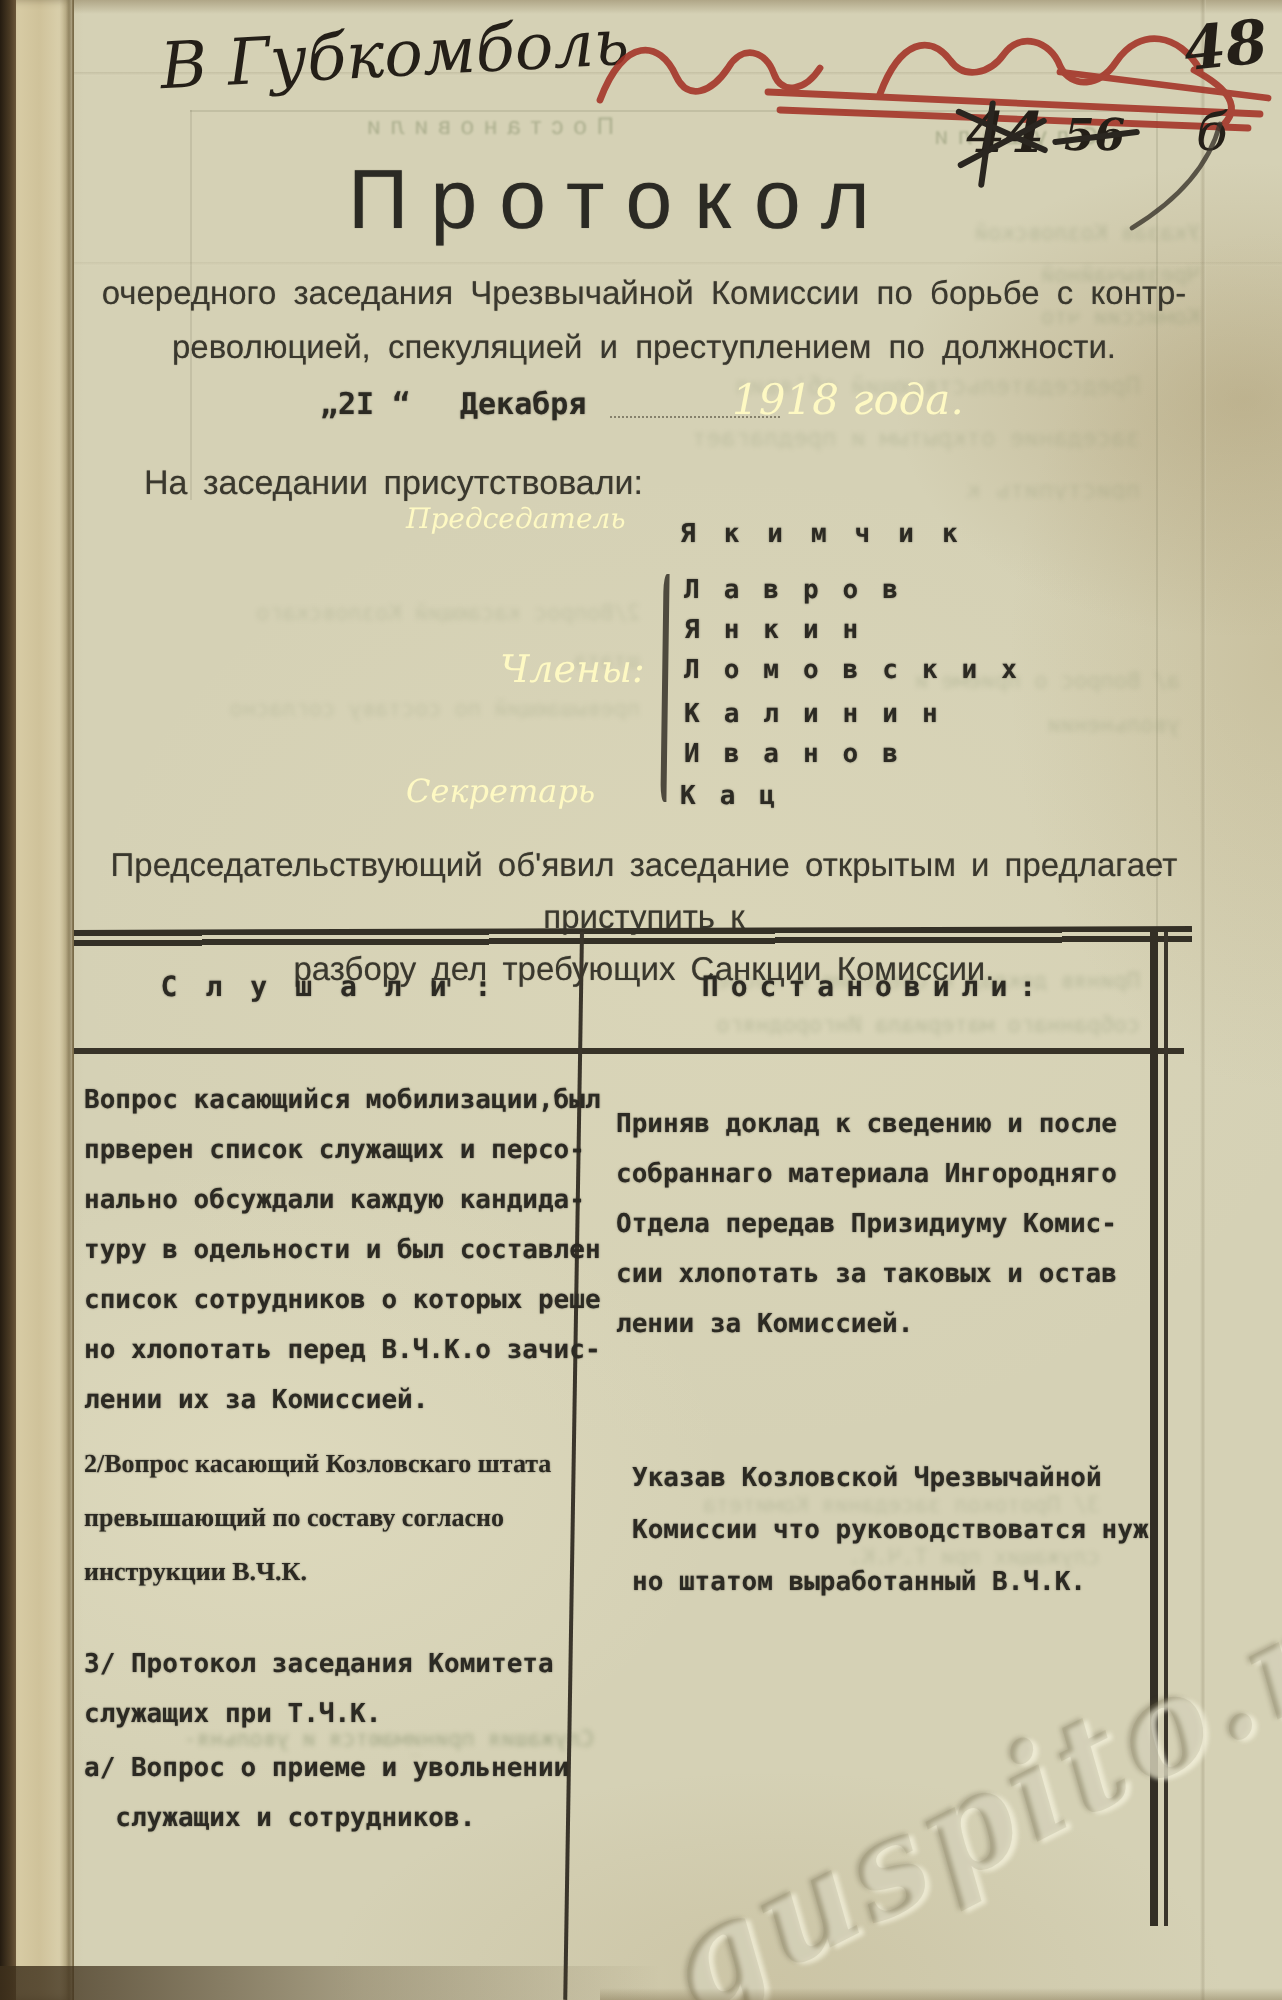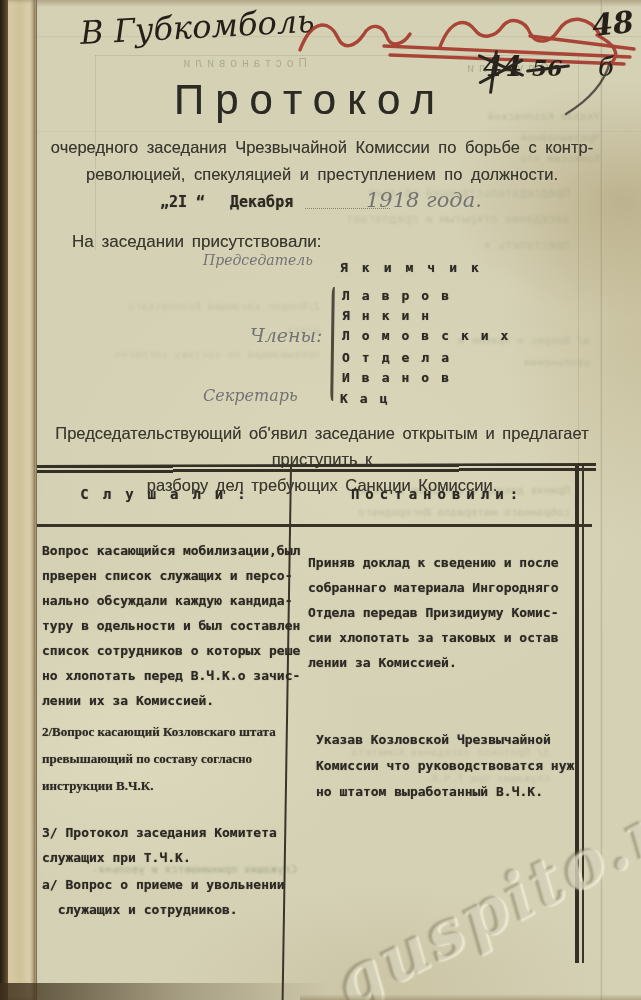--- a/index.html
+++ b/index.html
@@ -28,21 +28,21 @@
   .crease-h{left:8px;width:633px;height:2px;
     background:linear-gradient(180deg,rgba(105,95,65,.30),rgba(235,230,205,.35));}
   .corner-bl{left:0;top:983px;width:330px;height:17px;
     background:linear-gradient(90deg,rgba(62,48,28,.85),rgba(80,64,38,.35) 55%,rgba(80,64,38,0));}
   .edge-b{left:300px;top:994px;width:341px;height:6px;background:linear-gradient(180deg,rgba(120,104,68,0),rgba(120,104,68,.4));}
   
   .mono{font-family:"DejaVu Sans Mono",monospace;font-weight:bold;color:#2c2a23;
         text-shadow:0 0 1px rgba(44,42,35,.55);}
   .print{font-family:"Liberation Sans",sans-serif;color:#3a382e;
          text-shadow:0 0 .5px rgba(55,52,42,.5);}
-  .script{font-family:"DejaVu Serif",serif;font-style:italic;color:#737373;}
+  .script{font-family:"DejaVu Serif",serif;font-style:italic;color:#fef9c3;}
   .pre{white-space:pre-line;}
   .hand{font-family:"DejaVu Serif",serif;font-style:italic;color:#241f18;}
   
   .rule-double-h{left:36px;width:560px;height:9px;
     background:linear-gradient(180deg,#343026 0 3px,transparent 3px 5px,#343026 5px 8px,transparent 8px);}
   .rule-h{left:36px;width:556px;height:3px;background:#383328;}
   .rule-v{width:2px;background:#3a352b;}
   .rule-v-double{width:11px;
     background:linear-gradient(90deg,#332f25 0 4px,transparent 4px 7px,#3a352b 7px 9px,transparent 9px);}
   
@@ -135,21 +135,21 @@
   <div class="abs print" style="left:72px;top:232px;font-size:17px;word-spacing:3px;">На заседании присутствовали:</div>
 
   <div class="abs script" style="left:203px;top:252px;font-size:14px;">Председатель</div>
   <div class="abs mono" style="left:340px;top:260px;font-size:13px;letter-spacing:14px;">Якимчик</div>
 
   <div class="abs" style="left:331px;top:287px;width:3px;height:114px;background:#4e4a3e;border-radius:60% 0 0 60%/8% 0 0 8%;transform:rotate(.8deg);"></div>
   <div class="abs script" style="left:250px;top:324px;font-size:19px;">Члены:</div>
   <div class="abs mono" style="left:342px;top:288px;font-size:13px;letter-spacing:12px;">Лавров</div>
   <div class="abs mono" style="left:342px;top:308px;font-size:13px;letter-spacing:12px;">Янкин</div>
   <div class="abs mono" style="left:342px;top:328px;font-size:13px;letter-spacing:12px;">Ломовских</div>
-  <div class="abs mono" style="left:342px;top:350px;font-size:13px;letter-spacing:12px;">Отдела</div>
+  <div class="abs mono" style="left:342px;top:350px;font-size:13px;letter-spacing:12px;">Калинин</div>
   <div class="abs mono" style="left:342px;top:370px;font-size:13px;letter-spacing:12px;">Иванов</div>
 
   <div class="abs script" style="left:203px;top:386px;font-size:16px;">Секретарь</div>
   <div class="abs mono" style="left:340px;top:391px;font-size:13px;letter-spacing:12px;">Кац</div>
 
   <div class="abs print pre" style="left:36px;top:420px;width:572px;text-align:center;font-size:16.5px;line-height:26px;word-spacing:3px;">Председательствующий об'явил заседание открытым и предлагает приступить к
 разбору дел требующих Санкции Комиссии.</div>
 
   <div class="abs rule-double-h" style="top:464px;transform:rotate(-.2deg);"></div>
   <div class="abs rule-h" style="top:524px;"></div>

